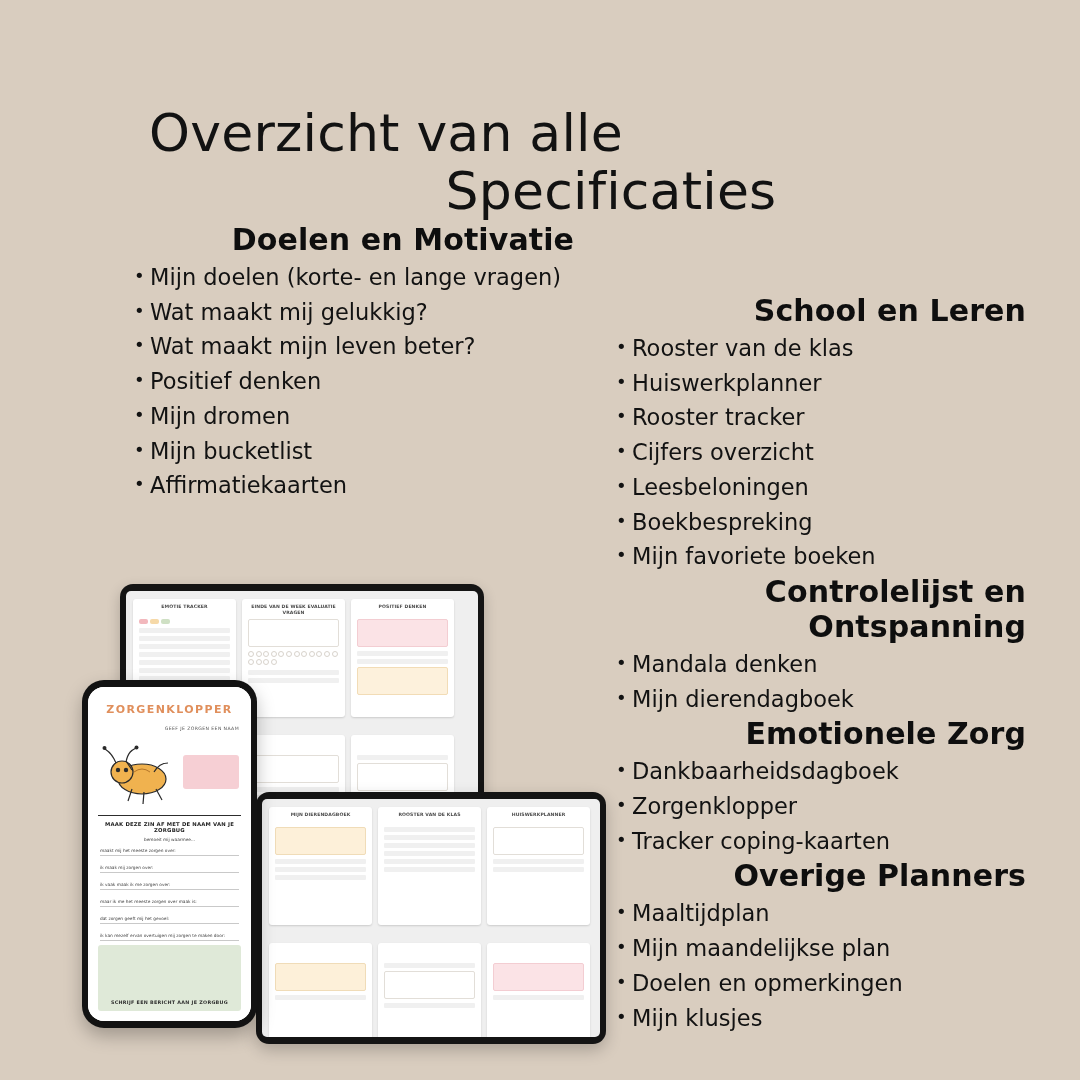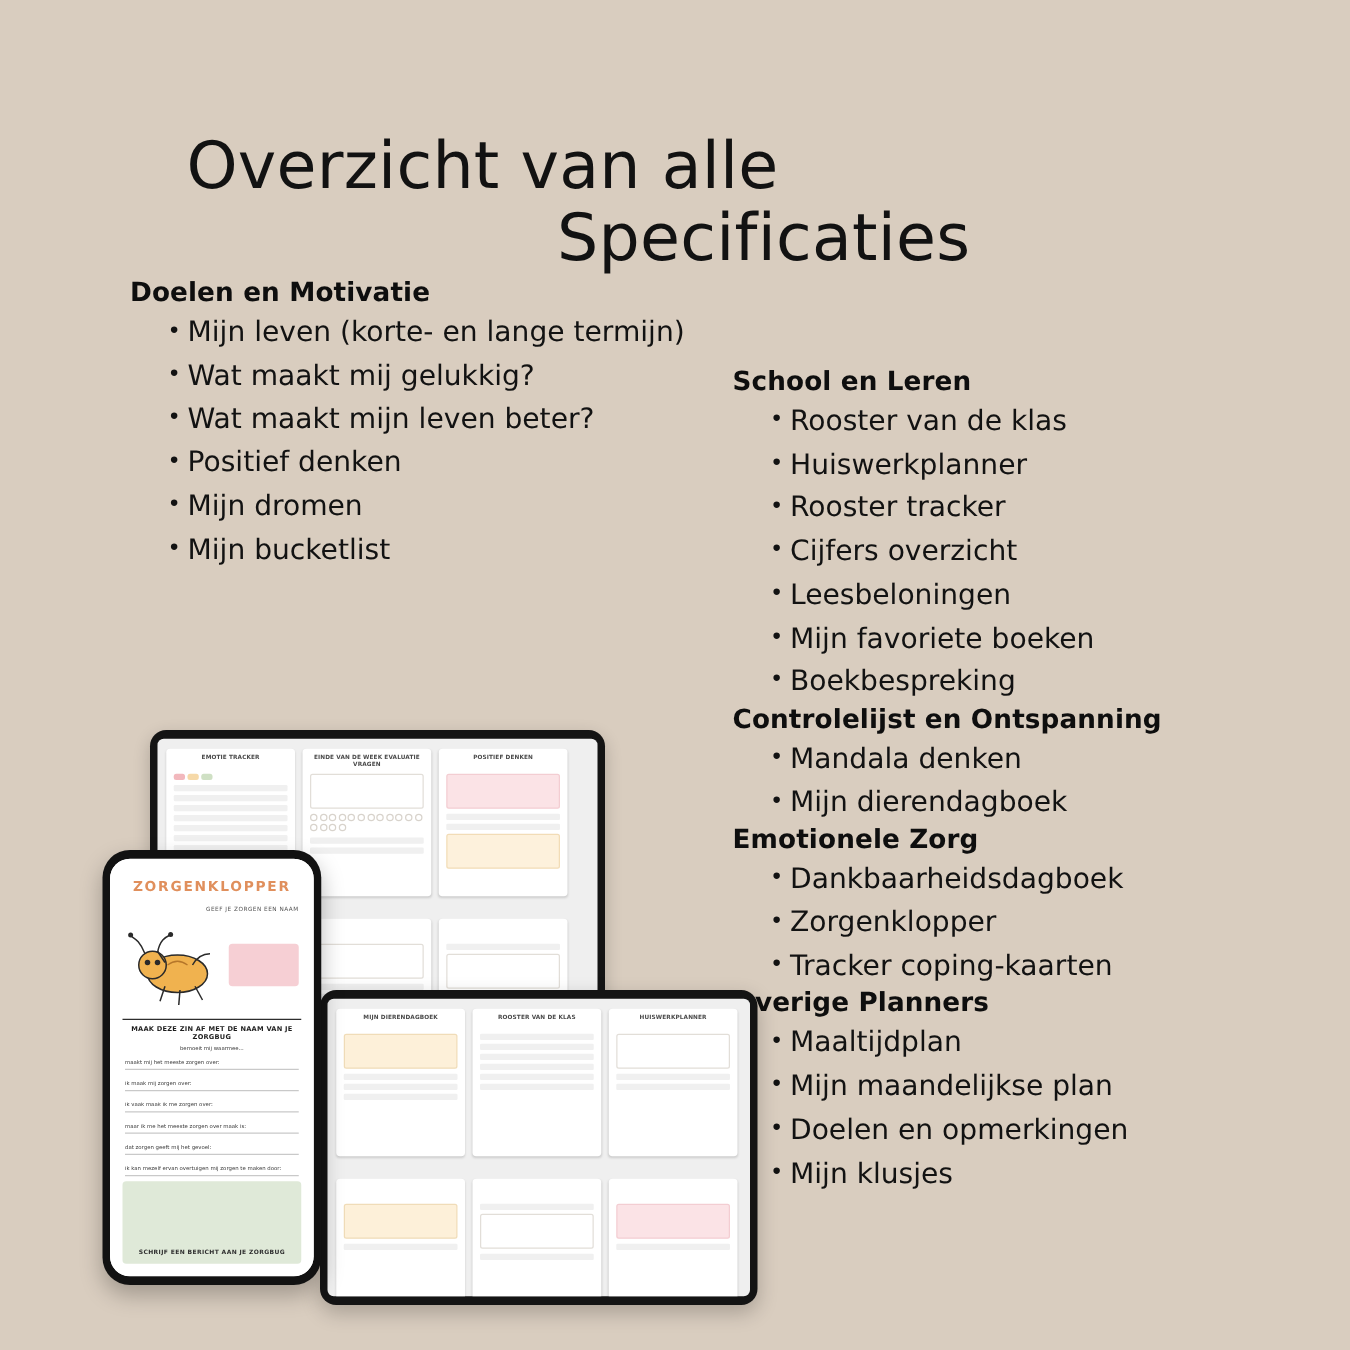--- a/index.html
+++ b/index.html
@@ -52,25 +52,26 @@
     left: 104px;
     top: 222px;
     width: 470px;
   }
   .col-right {
     left: 586px;
     top: 293px;
     width: 440px;
   }
   .group-heading {
-    font-size: 21px;
+    font-size: 30px;
     font-weight: 700;
     color: #0e0e0e;
     margin: 0 0 3px 0;
     letter-spacing: 0.1px;
+    text-align: right;
   }
   .col-right .group-heading {
     margin-top: 0;
   }
   ul.bullets {
     list-style: none;
     margin: 0 0 0 0;
     padding: 0 0 0 30px;
   }
   ul.bullets li {
@@ -351,42 +352,43 @@
 
 <div class="title-block">
   <span class="title-line1">Overzicht van alle</span>
   <span class="title-line2">Specificaties</span>
 </div>
 
 <div class="col col-left">
   <div class="group">
     <h3 class="group-heading">Doelen en Motivatie</h3>
     <ul class="bullets">
-      <li>Mijn leven (korte- en lange termijn)</li>
+      <li>Mijn doelen (korte- en lange vragen)</li>
       <li>Wat maakt mij gelukkig?</li>
       <li>Wat maakt mijn leven beter?</li>
       <li>Positief denken</li>
       <li>Mijn dromen</li>
       <li>Mijn bucketlist</li>
+      <li>Affirmatiekaarten</li>
     </ul>
   </div>
 </div>
 
 <div class="col col-right">
 
   <div class="group">
     <h3 class="group-heading">School en Leren</h3>
     <ul class="bullets">
       <li>Rooster van de klas</li>
       <li>Huiswerkplanner</li>
       <li>Rooster tracker</li>
       <li>Cijfers overzicht</li>
       <li>Leesbeloningen</li>
+      <li>Boekbespreking</li>
       <li>Mijn favoriete boeken</li>
-      <li>Boekbespreking</li>
     </ul>
   </div>
 
   <div class="group">
     <h3 class="group-heading">Controlelijst en Ontspanning</h3>
     <ul class="bullets">
       <li>Mandala denken</li>
       <li>Mijn dierendagboek</li>
     </ul>
   </div>

